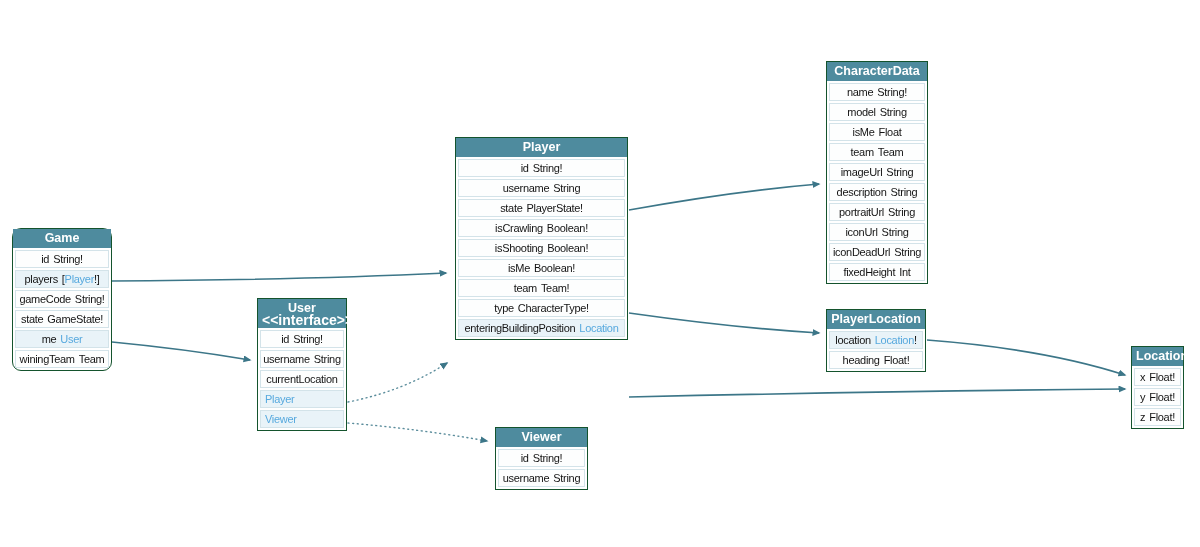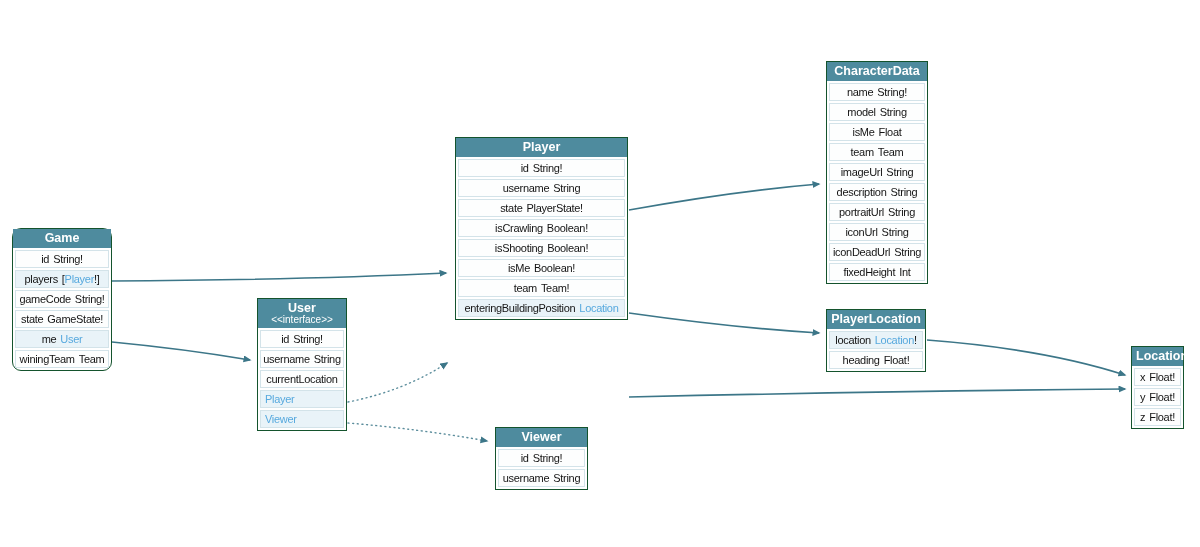--- a/index.html
+++ b/index.html
@@ -9,21 +9,21 @@
   }
   .edges{position:absolute;left:0;top:0;width:1200px;height:547px;}
   .type-table{
     position:absolute;box-sizing:border-box;background:#fff;
     border:1px solid #14532d;color:#141414;
   }
   .thead{
     background:#4e8b9e;color:#fff;font-weight:bold;font-size:12.5px;
     text-align:center;padding:3px 4px;line-height:13px;
   }
-  .thead .subtitle{display:block;font-size:10px;font-weight:normal;line-height:10px;}
+  .thead .subtitle{display:block;font-size:14px;font-weight:bold;line-height:10px;}
   .trow{
     margin:2px;border:1px solid #d3e3e9;background:#fdfefe;height:16px;
     display:flex;align-items:center;justify-content:center;
     padding:0 4px;font-size:11px;letter-spacing:-0.3px;white-space:nowrap;
   }
   .trow.linkrow{background:#e9f3f8;}
   .trow.section{justify-content:center;}
   .trow.impl{justify-content:flex-start;background:#e9f3f8;}
   .fname{white-space:nowrap;}
   .ftype{white-space:nowrap;margin-left:4px;}
@@ -121,20 +121,24 @@
           <span class="ftype">Boolean!</span>
         </div>
         <div class="trow">
           <span class="fname">isMe</span>
           <span class="ftype">Boolean!</span>
         </div>
         <div class="trow">
           <span class="fname">team</span>
           <span class="ftype">Team!</span>
         </div>
+        <div class="trow">
+          <span class="fname">type</span>
+          <span class="ftype">CharacterType!</span>
+        </div>
         <div class="trow linkrow">
           <span class="fname">enteringBuildingPosition</span>
           <span class="ftype"><span></span><span class="link">Location</span><span></span></span>
         </div>
       </div>
       <div class="type-table" style="left: 495px; top: 427px; width: 93px;">
         <div class="thead"><span>Viewer</span></div>
         <div class="trow">
           <span class="fname">id</span>
           <span class="ftype">String!</span>

